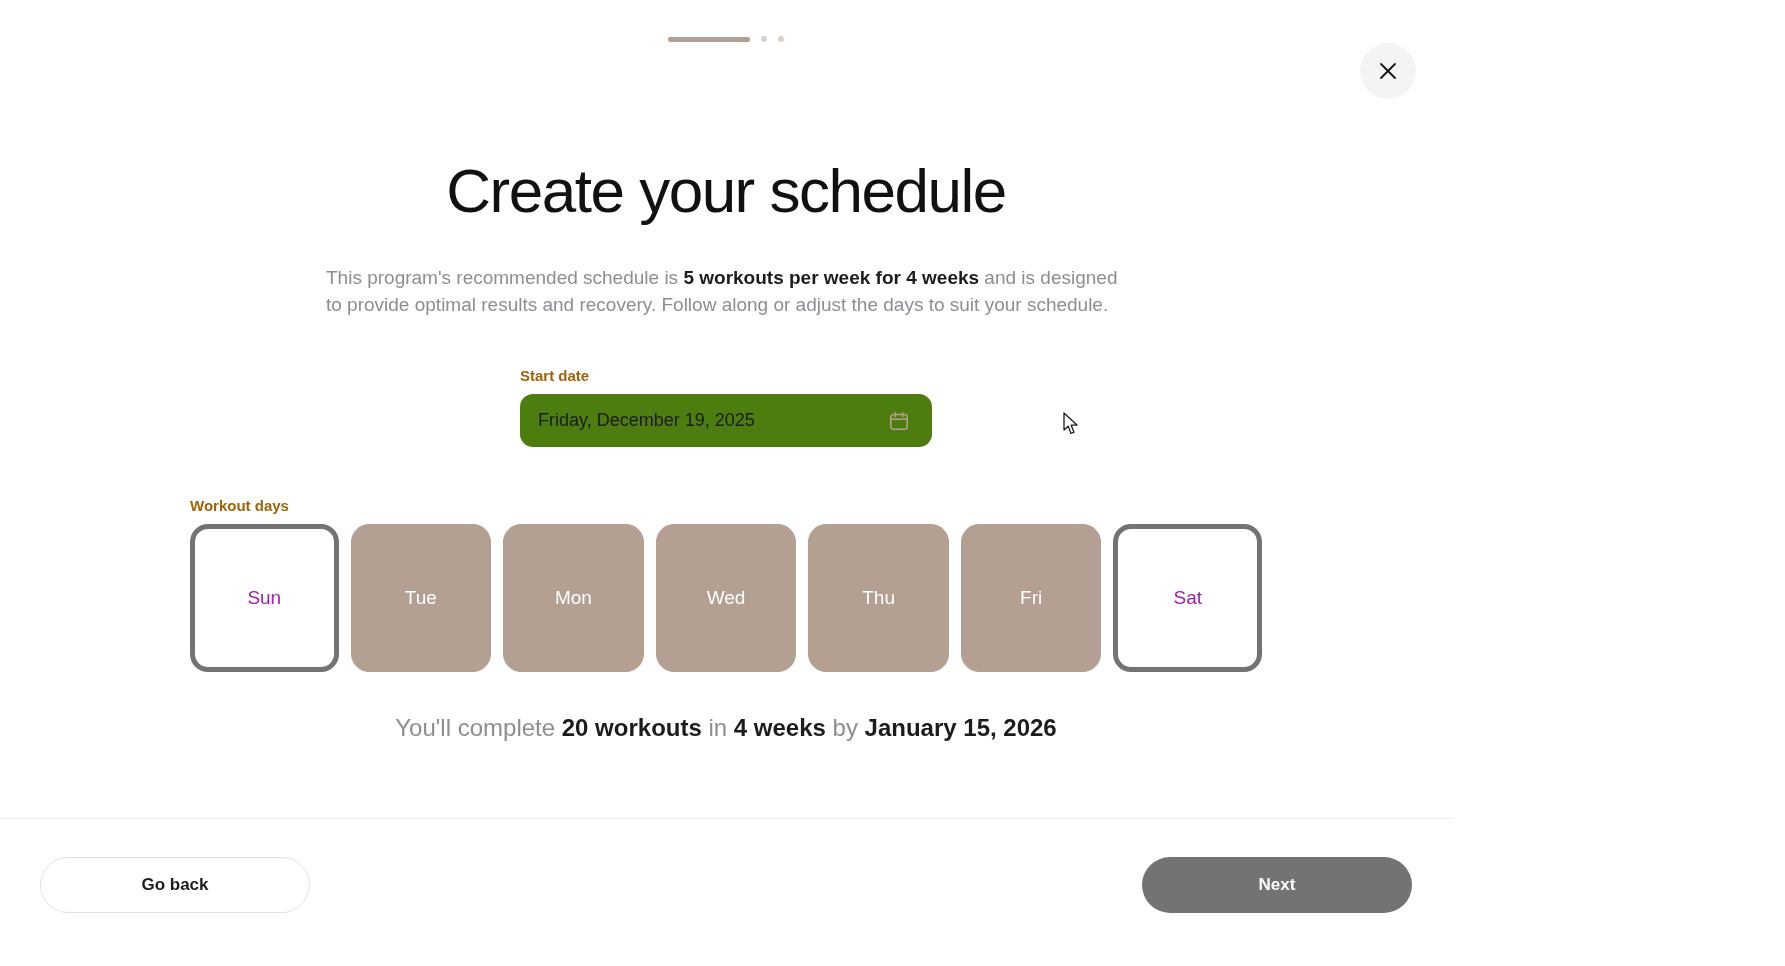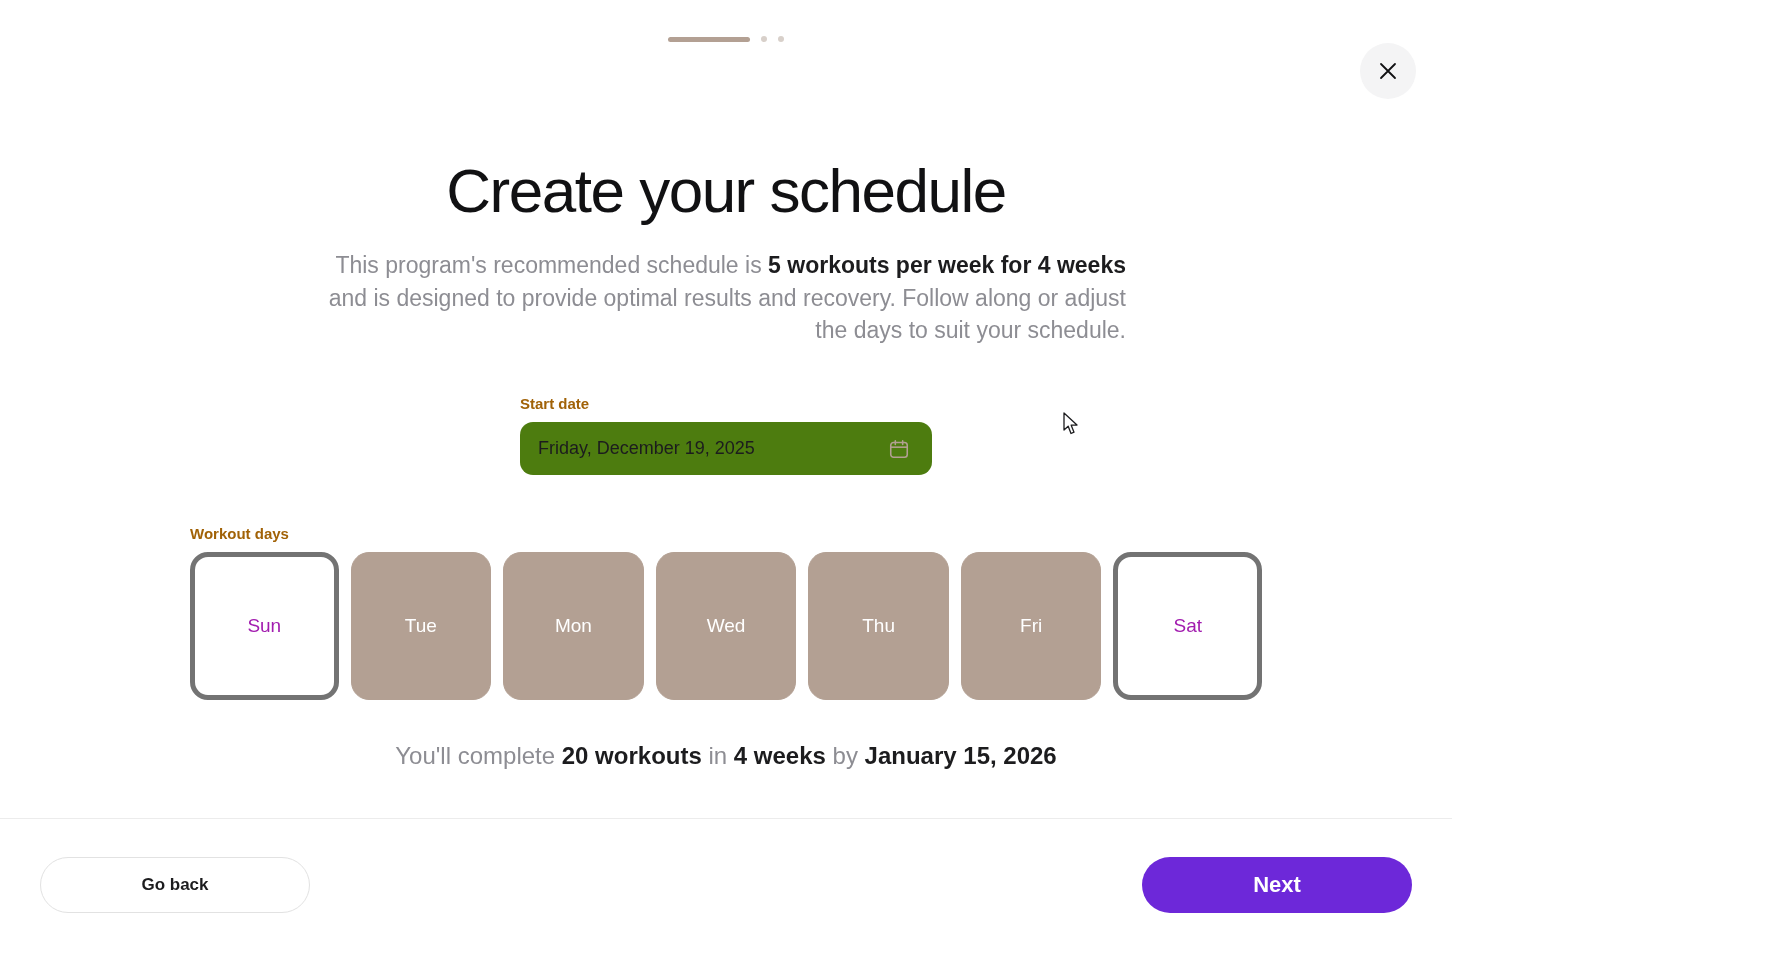--- a/index.html
+++ b/index.html
@@ -73,24 +73,24 @@
     margin: 0;
     padding-top: 158px;
     text-align: center;
     font-size: 62px;
     line-height: 1.05;
     font-weight: 400;
     letter-spacing: -1.5px;
     color: #111113;
   }
   .subtitle {
-    margin: 26px auto 0 auto;
+    margin: 42px auto 0 auto;
     width: 800px;
-    text-align: right;
-    font-size: 23px;
+    text-align: left;
+    font-size: 19px;
     line-height: 1.42;
     color: #8d8d93;
     font-weight: 400;
   }
   .subtitle strong {
     color: #1c1c1e;
     font-weight: 700;
   }
 
   
@@ -207,22 +207,22 @@
     cursor: pointer;
   }
   .btn-next {
     position: absolute;
     right: 40px;
     top: 38px;
     width: 270px;
     height: 56px;
     border-radius: 30px;
     border: none;
-    background: #6d28d9;
-    font-size: 22px;
+    background: #737373;
+    font-size: 17px;
     font-weight: 700;
     color: #ffffff;
     cursor: pointer;
   }
 </style>
 </head>
 <body>
 
 <div class="screen">
 

